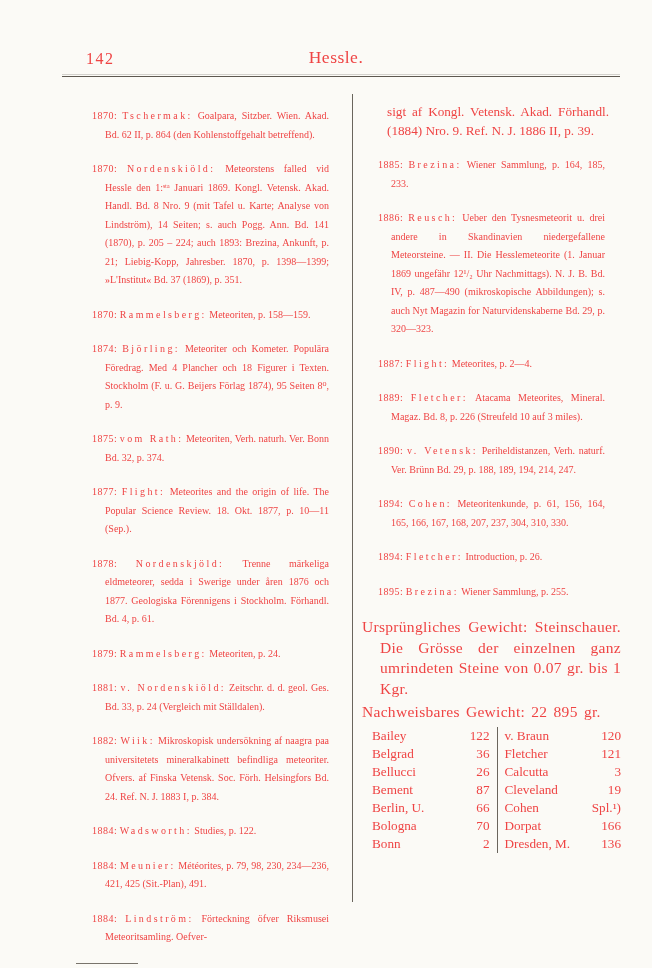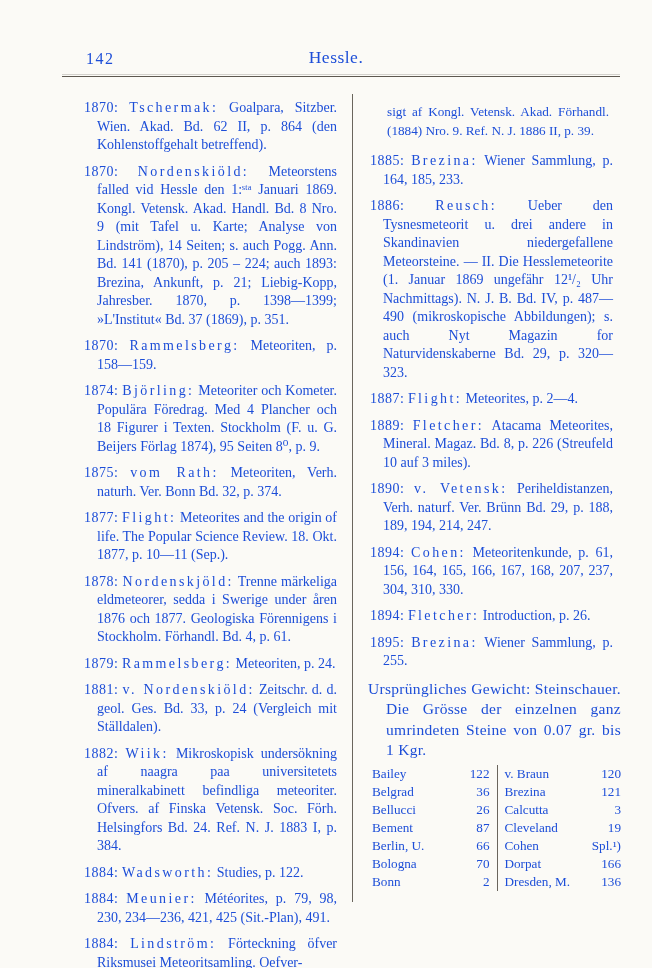--- a/index.html
+++ b/index.html
@@ -6,21 +6,21 @@
   html, body { margin: 0; padding: 0; }
   body {
     width: 652px; height: 968px;
     background: #e9e8e3;
     font-family: "Liberation Serif", "DejaVu Serif", serif;
   }
   .page {
     position: relative;
     width: 652px; height: 968px;
     background: #fbfaf6;
-    color: #1d4ed8;
+    color: #ef4444;
     overflow: hidden;
   }
   
   .page-number {
     position: absolute; top: 50px; left: 86px;
     font-size: 16px; letter-spacing: 1.5px;
   }
   .running-title {
     position: absolute; top: 47px; left: 0; width: 100%;
     text-align: center; font-size: 17.5px; letter-spacing: 0.5px; padding-left: 20px;
@@ -32,32 +32,32 @@
   }
   
   .col-left  { position: absolute; top: 91px; left: 76px;  width: 269px; }
   .col-right { position: absolute; top: 91px; left: 362px; width: 259px; }
   .v-divider {
     position: absolute; top: 94px; left: 352px;
     width: 1px; height: 808px; background: #6a655d;
   }
   
   .entry {
-    margin: 8px; font-size: 14px; line-height: 18.5px;
+    margin: 16px; font-size: 10px; line-height: 18.5px;
     text-align: justify; padding-left: 13px; text-indent: -13px;
   }
   .entry .year { letter-spacing: 0.5px; }
   .entry .name { letter-spacing: 2.4px; }
   .cont {
     margin: 12px; font-size: 13.2px; line-height: 18.5px;
     text-align: justify; padding-left: 13px; text-indent: 0;
   }
   
   .weight-para {
-    margin: 3px 0 0 6px; font-size: 15.5px; line-height: 20.5px;
+    margin: 3px 0 0 0; font-size: 15.5px; line-height: 20.5px;
     text-align: justify; padding-left: 18px; text-indent: -18px;
     letter-spacing: 0.3px;
   }
   .weight-line {
     margin: 3px 0 0 0; font-size: 15.5px; line-height: 20.5px;
     letter-spacing: 0.3px; word-spacing: 2px;
   }
   
   .weight-table {
     margin: 4px 0 0 10px; display: flex;
@@ -135,20 +135,21 @@
 
 
 
     <p class="entry"><span class="year">1894:</span> <span class="name">Cohen:</span> <span>Meteoritenkunde, p. 61, 156, 164, 165, 166, 167, 168, 207, 237, 304, 310, 330.</span></p>
 
     <p class="entry"><span class="year">1894:</span> <span class="name">Fletcher:</span> <span>Introduction, p. 26.</span></p>
 
     <p class="entry"><span class="year">1895:</span> <span class="name">Brezina:</span> <span>Wiener Sammlung, p. 255.</span></p>
 
     <p class="weight-para">Ursprüngliches Gewicht: Steinschauer. Die Grösse der einzelnen ganz umrindeten Steine von 0.07 gr. bis 1 Kgr.</p>
+    <p class="weight-line">Nachweisbares Gewicht: 22 895 gr.</p>
 
     <div class="weight-table">
       <div class="wt-col wt-col-left">
         <div class="wt-row">
             <span>Bailey</span>
             <span>122</span>
           </div>
         <div class="wt-row">
             <span>Belgrad</span>
             <span>36</span>
@@ -173,21 +174,21 @@
             <span>Bonn</span>
             <span>2</span>
           </div>
       </div>
       <div class="wt-col wt-col-right">
         <div class="wt-row">
             <span>v. Braun</span>
             <span>120</span>
           </div>
         <div class="wt-row">
-            <span>Brezina</span>
+            <span>Fletcher</span>
             <span>121</span>
           </div>
         <div class="wt-row">
             <span>Calcutta</span>
             <span>3</span>
           </div>
         <div class="wt-row">
             <span>Cleveland</span>
             <span>19</span>
           </div>

